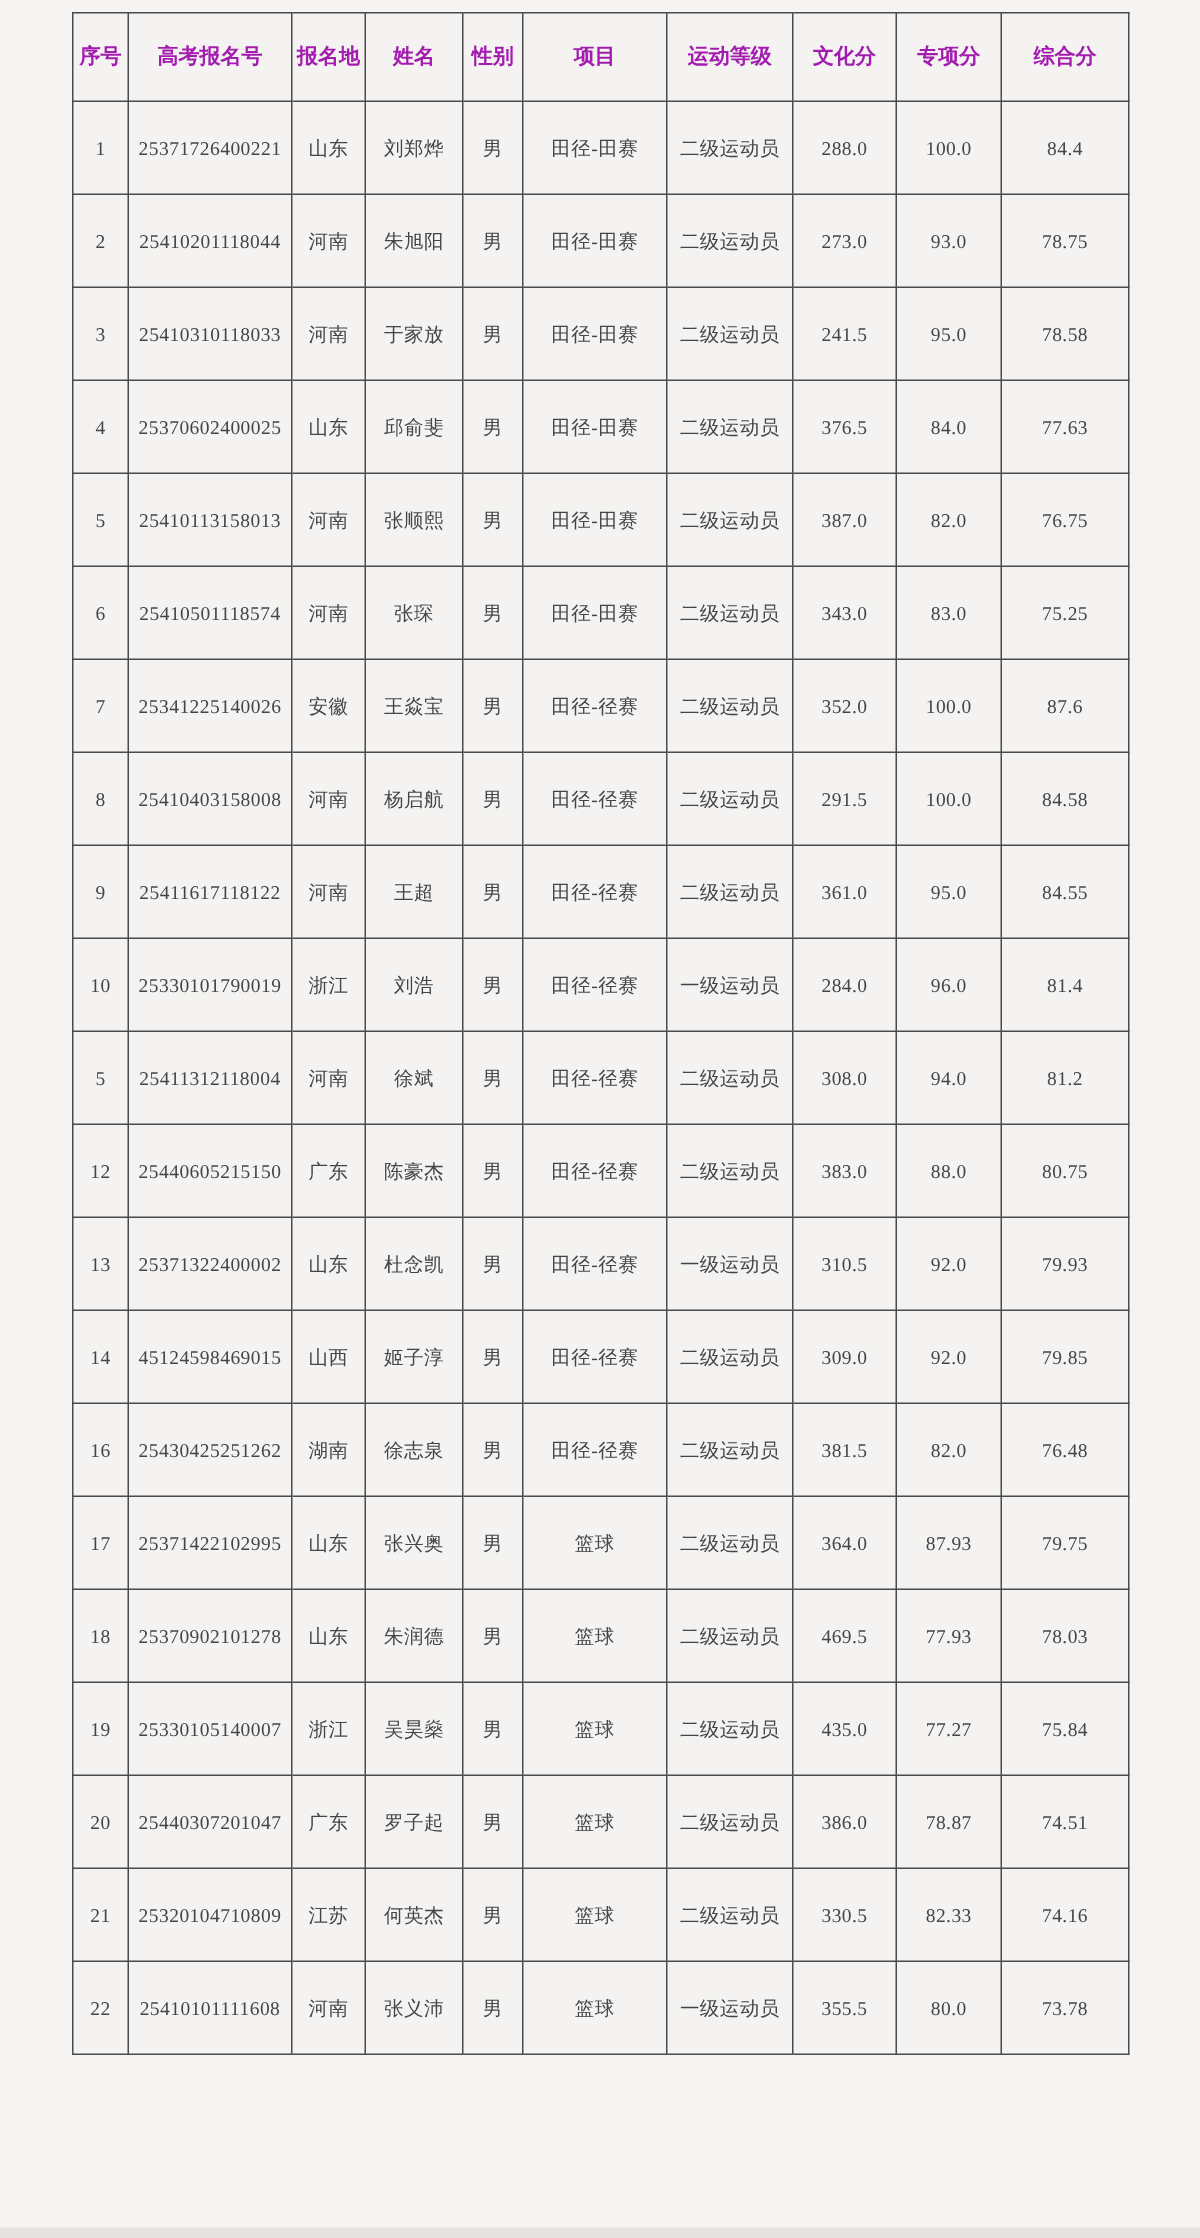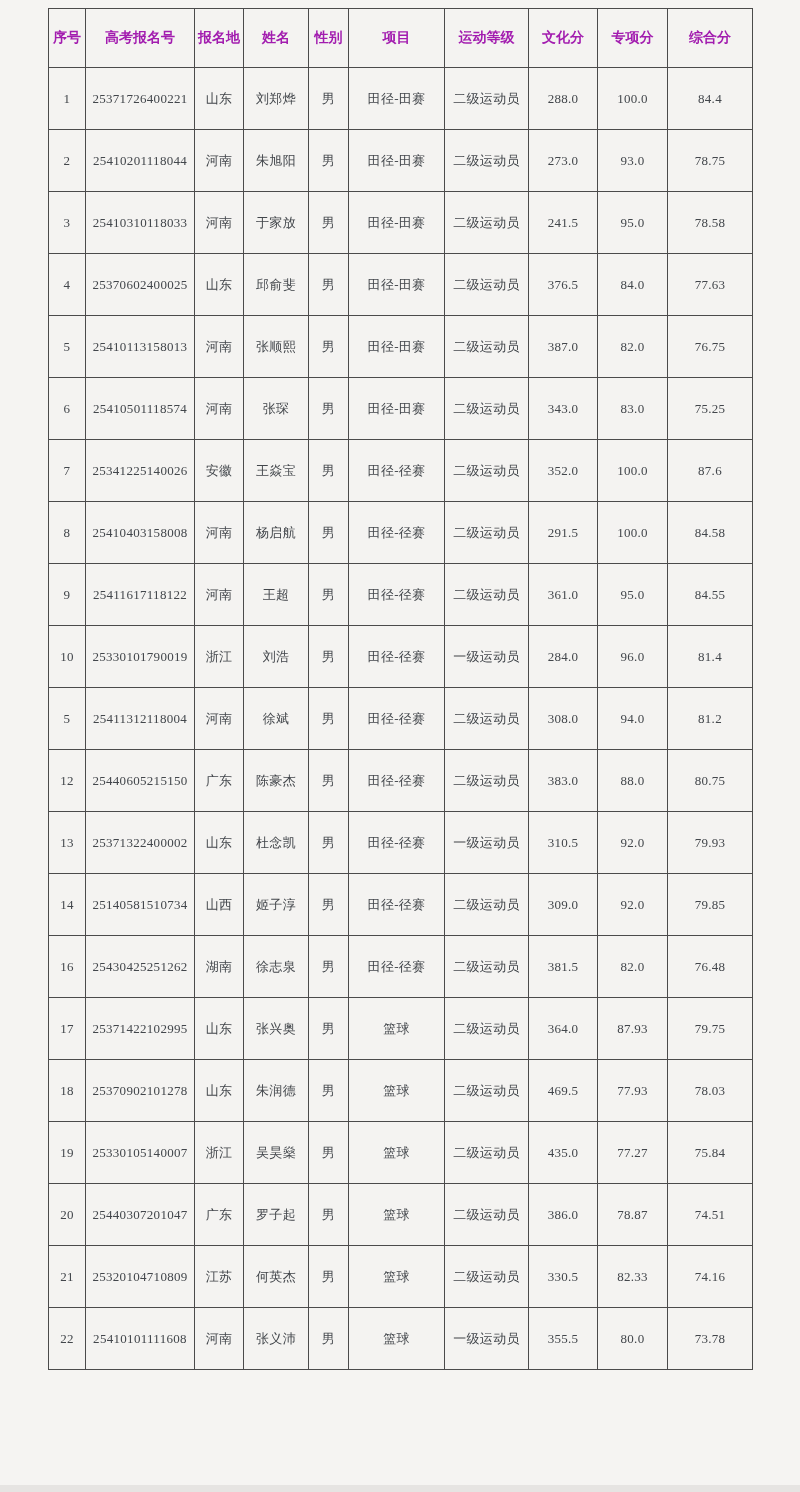--- a/index.html
+++ b/index.html
@@ -240,21 +240,21 @@
           <td class="col-name">杜念凯</td>
           <td class="col-gender">男</td>
           <td class="col-event">田径-径赛</td>
           <td class="col-sport-level">一级运动员</td>
           <td class="col-culture-score">310.5</td>
           <td class="col-special-score">92.0</td>
           <td class="col-overall-score">79.93</td>
         </tr>
         <tr>
           <td class="col-index">14</td>
-          <td class="col-regno">25140581510734</td>
+          <td class="col-regno">45124598469015</td>
           <td class="col-region">山西</td>
           <td class="col-name">姬子淳</td>
           <td class="col-gender">男</td>
           <td class="col-event">田径-径赛</td>
           <td class="col-sport-level">二级运动员</td>
           <td class="col-culture-score">309.0</td>
           <td class="col-special-score">92.0</td>
           <td class="col-overall-score">79.85</td>
         </tr>
         <tr>

